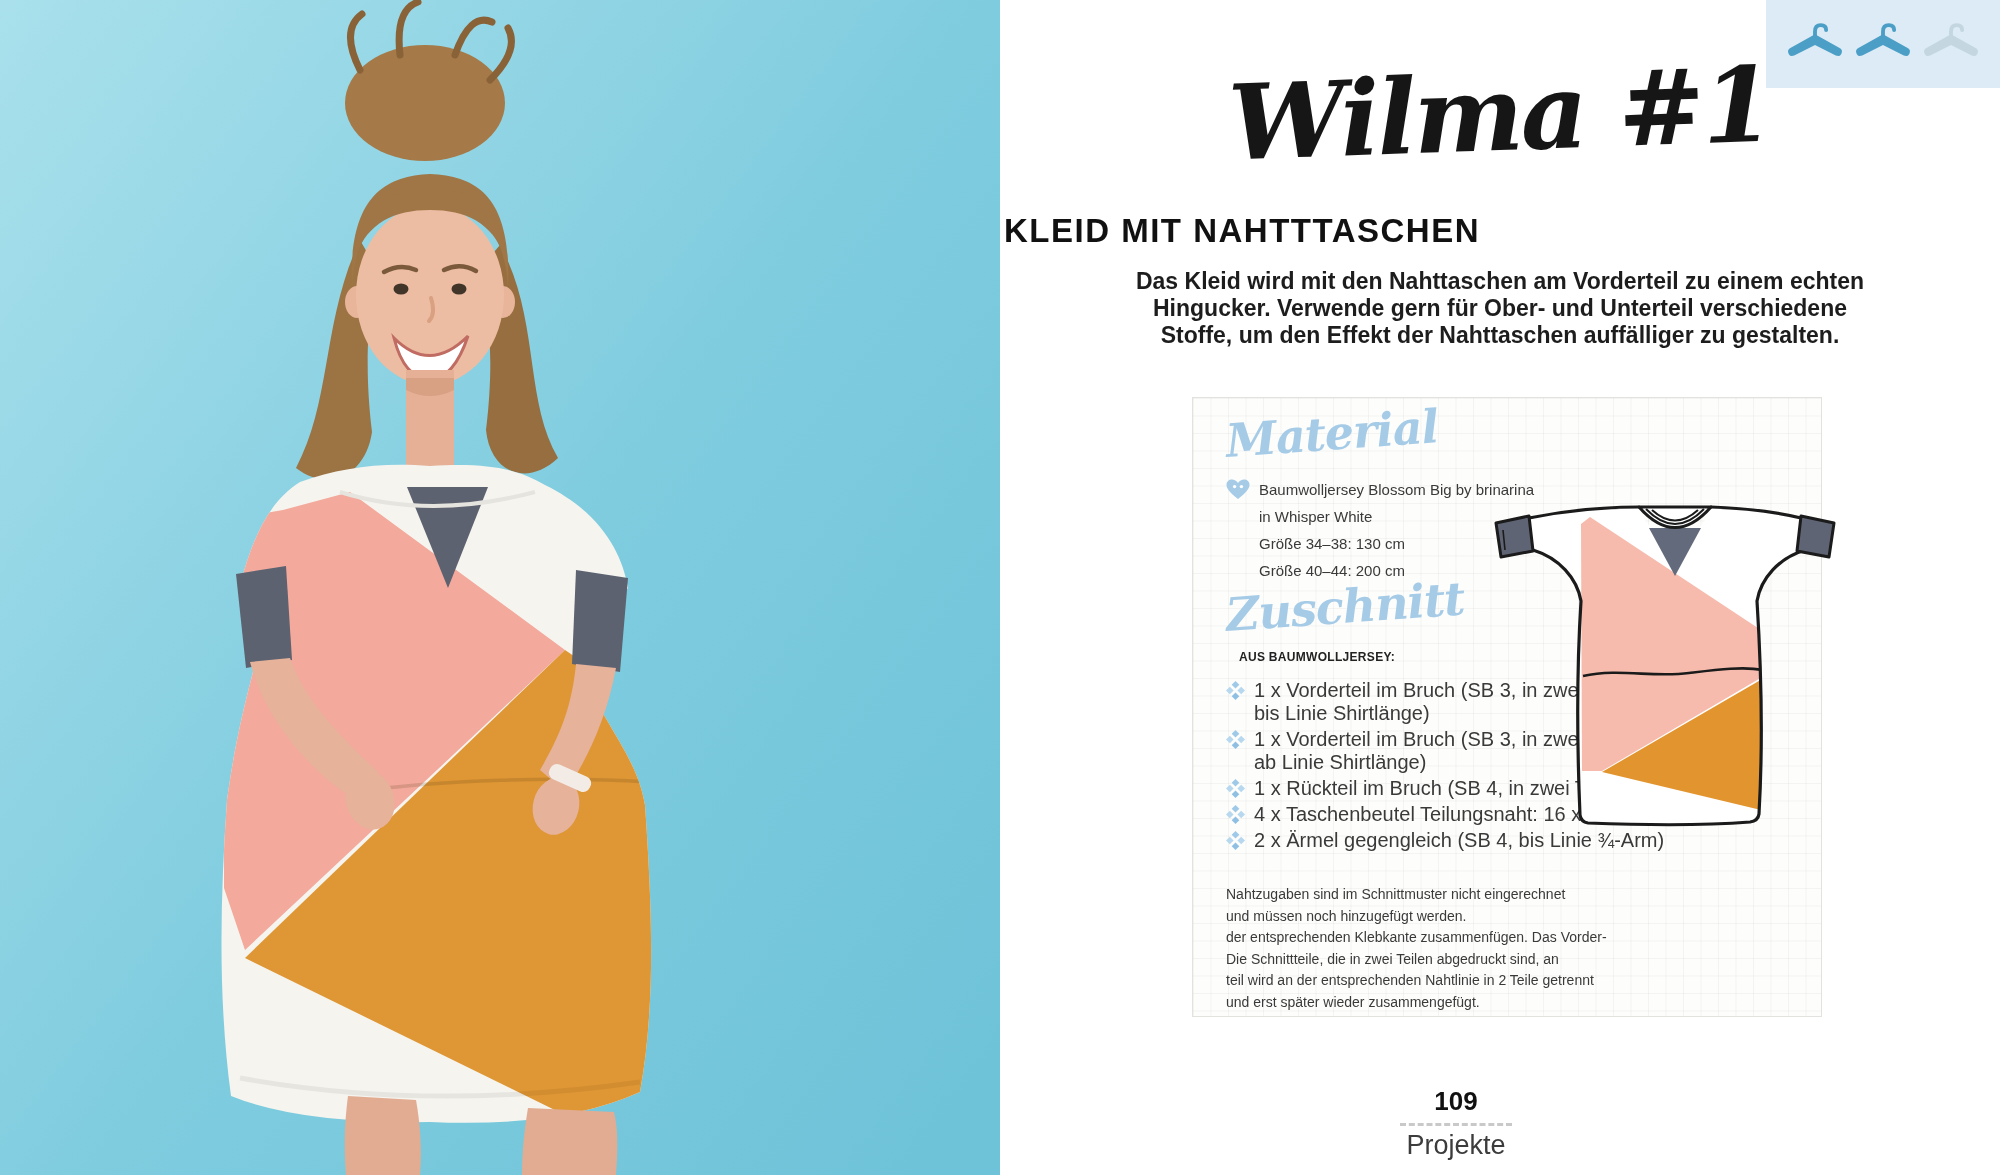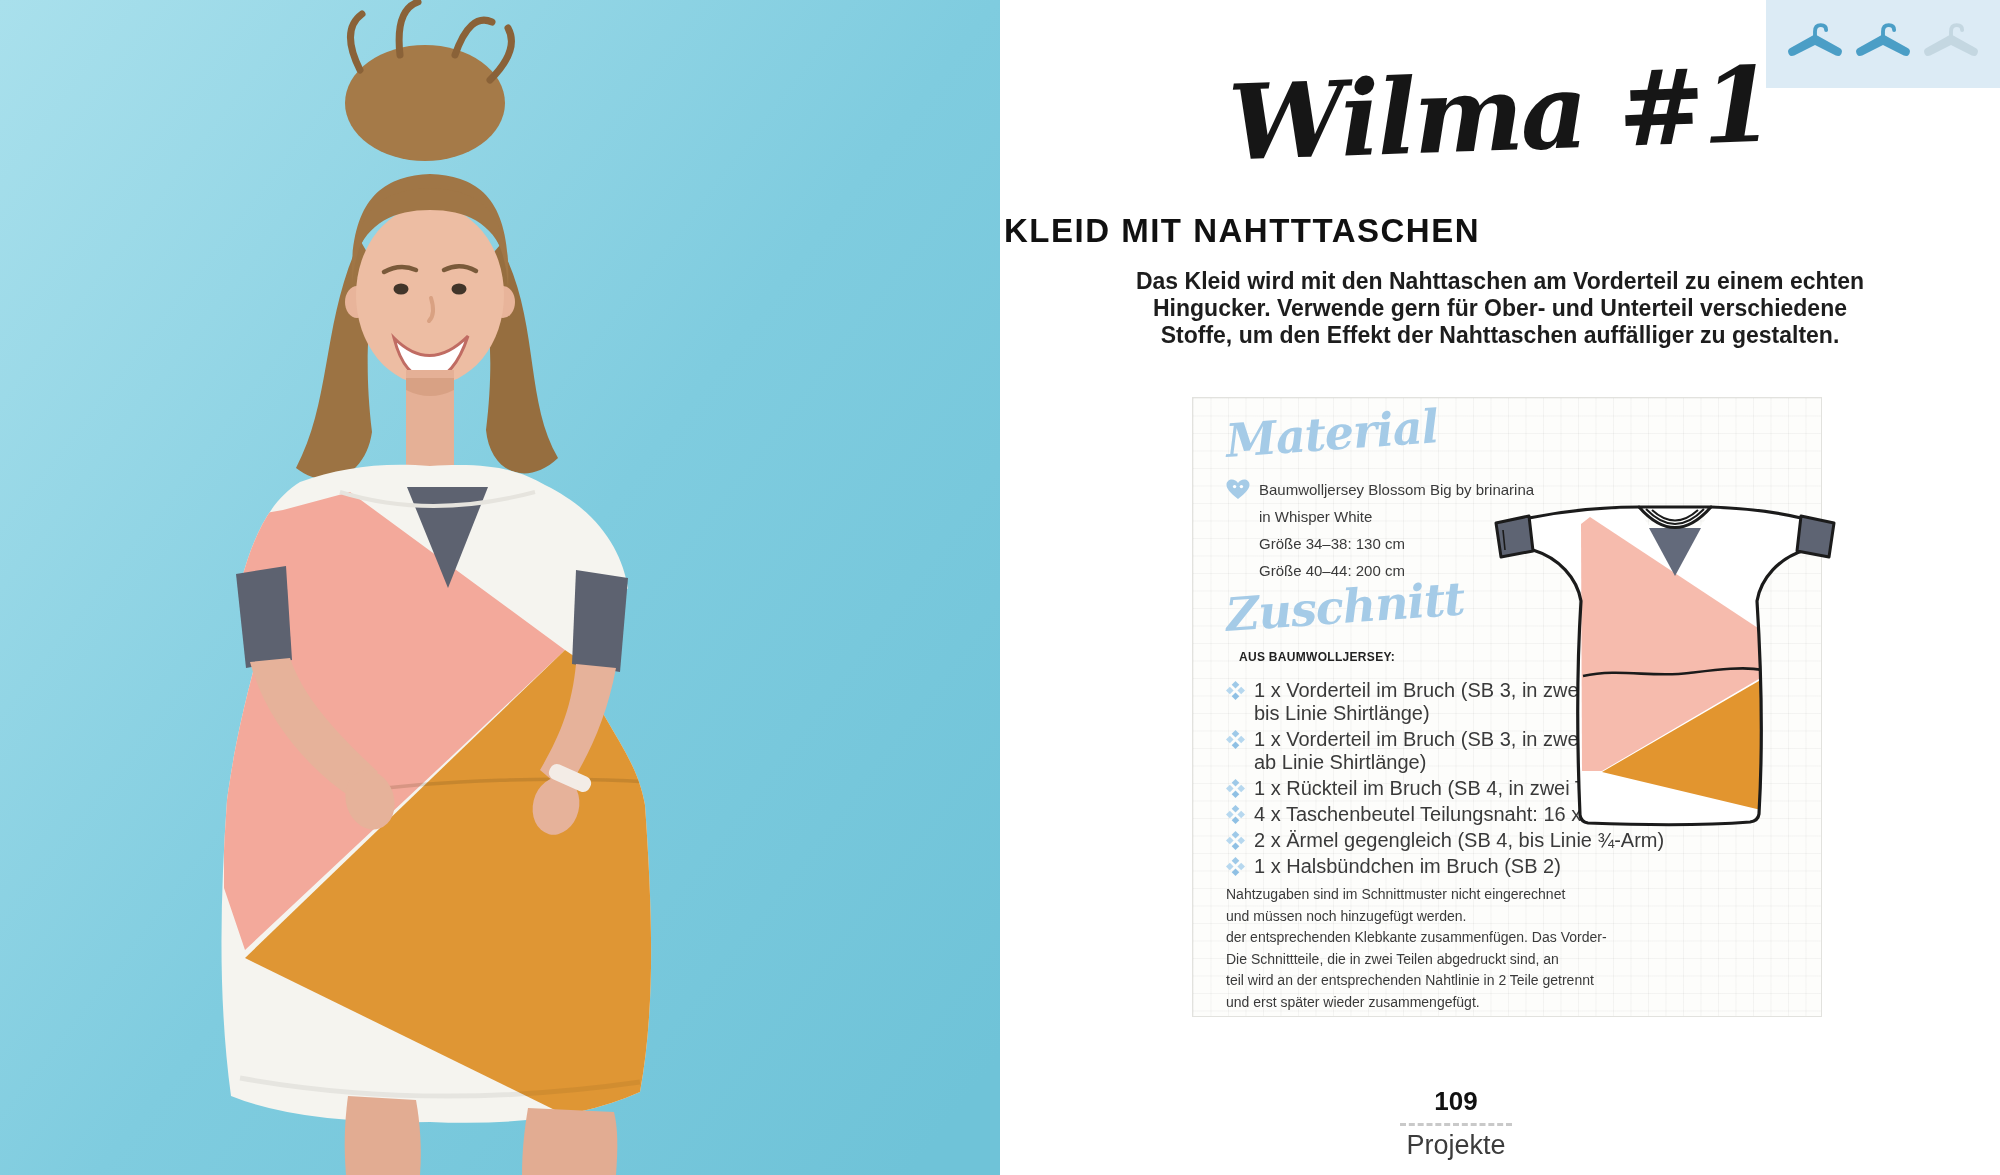--- a/index.html
+++ b/index.html
@@ -221,29 +221,20 @@
         </div>
         <div class="zus-item">
           <svg viewBox="0 0 20 20">
             <path d="M10 0 L14 4 L10 8 L6 4 Z" fill="#9ec9e8"></path>
               <path d="M4 6 L8 10 L4 14 L0 10 Z" fill="#b7d8ef"></path>
             <path d="M16 6 L20 10 L16 14 L12 10 Z" fill="#b7d8ef"></path>
               <path d="M10 12 L14 16 L10 20 L6 16 Z" fill="#8fc0e4"></path>
           </svg>
           <div>2 x Ärmel gegengleich (SB 4, bis Linie ¾-Arm)</div>
         </div>
-        <div class="zus-item">
-          <svg viewBox="0 0 20 20">
-            <path d="M10 0 L14 4 L10 8 L6 4 Z" fill="#9ec9e8"></path>
-              <path d="M4 6 L8 10 L4 14 L0 10 Z" fill="#b7d8ef"></path>
-            <path d="M16 6 L20 10 L16 14 L12 10 Z" fill="#b7d8ef"></path>
-              <path d="M10 12 L14 16 L10 20 L6 16 Z" fill="#8fc0e4"></path>
-          </svg>
-          <div>1 x Halsbündchen im Bruch (SB 2)</div>
-        </div>
       </div>
 
       <div class="note">
         <div>Nahtzugaben sind im Schnittmuster nicht eingerechnet</div>
         <div>und müssen noch hinzugefügt werden.</div>
         <div>der entsprechenden Klebkante zusammenfügen. Das Vorder-</div>
         <div>Die Schnittteile, die in zwei Teilen abgedruckt sind, an</div>
         <div>teil wird an der entsprechenden Nahtlinie in 2 Teile getrennt</div>
         <div>und erst später wieder zusammengefügt.</div>
       </div>

